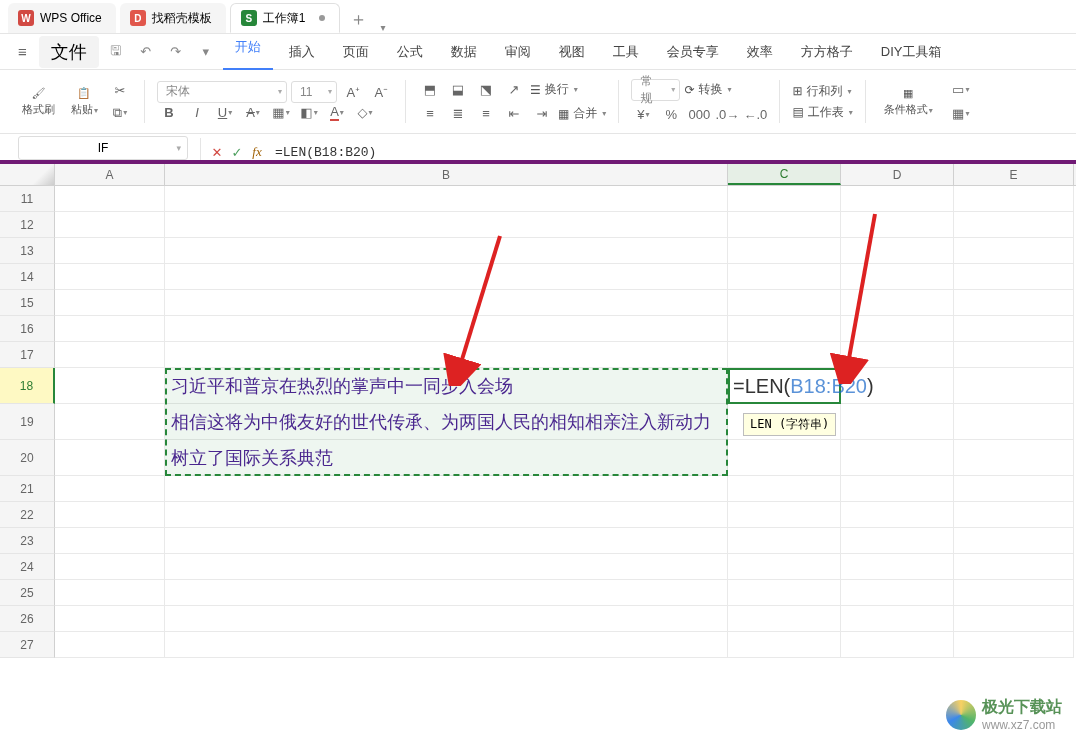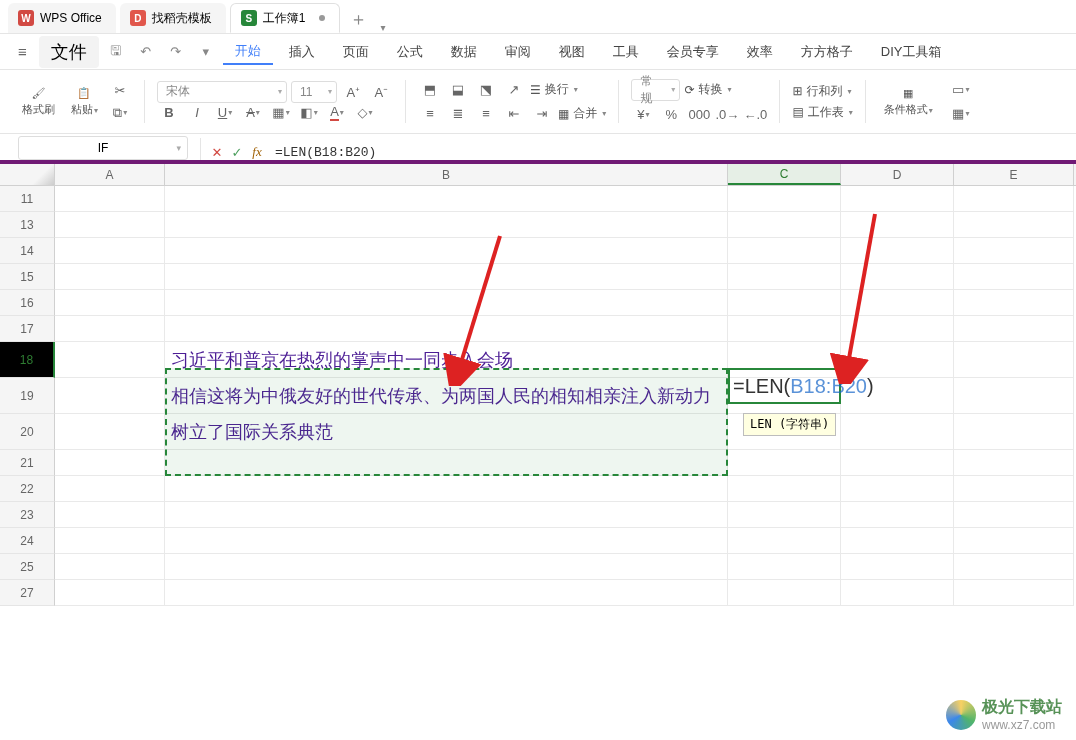--- a/index.html
+++ b/index.html
@@ -13,21 +13,21 @@
 .tab-close { width: 6px; height: 6px; margin-left: 8px; border-radius: 50%; background: #999; }
 .tab-plus { width: 28px; height: 28px; display: flex; align-items: center; justify-content: center; color: #888; font-size: 18px; cursor: pointer; }
 .tab-menu { margin-left: 4px; font-size: 10px; color: #888; }
 
 
 .menubar { height: 36px; display: flex; align-items: center; padding: 0 10px; gap: 4px; border-bottom: 1px solid #e5e5e5; font-size: 13px; }
 .menu-ham { font-size: 15px; color: #666; padding: 4px 8px; }
 .menu-file { background: #f3f3f3; padding: 4px 12px; border-radius: 4px; font-size: 18px; }
 .icon-btn { width: 26px; height: 26px; display: flex; align-items: center; justify-content: center; color: #888; }
 .menu-item { padding: 4px 12px; font-size: 13px; color: #444; }
-.menu-item.active { color: #417ff9; border-bottom: 2px solid #417ff9; padding-bottom: 3px; }
+.menu-item.active { color: #417ff9; border-bottom: 2px solid #417ff9; padding-bottom: 12px; }
 
 
 .ribbon { height: 64px; display: flex; align-items: stretch; border-bottom: 1px solid #e5e5e5; padding: 4px 8px; }
 .ribbon-group { display: flex; flex-direction: column; align-items: center; justify-content: center; padding: 0 8px; position: relative; }
 .ribbon-sep { width: 1px; background: #e5e5e5; margin: 6px 4px; }
 .rb-big { display: flex; flex-direction: column; align-items: center; justify-content: center; font-size: 11px; color: #555; gap: 2px; padding: 4px 6px; }
 .rb-row { display: flex; gap: 4px; align-items: center; }
 .rb-col { display: flex; flex-direction: column; gap: 2px; }
 .rb-tool { width: 24px; height: 20px; display: flex; align-items: center; justify-content: center; color: #666; font-size: 13px; }
 .rb-dd { font-size: 8px; color: #888; margin-left: 1px; }
@@ -49,21 +49,21 @@
 
 .grid-wrap { position: relative; }
 .colhdr-row { display: flex; height: 22px; background: #f5f5f5; border-bottom: 1px solid #d0d0d0; }
 .corner { width: 55px; border-right: 1px solid #d0d0d0; background: linear-gradient(135deg,#f5f5f5 70%,#ccc 100%);}
 .colhdr { border-right: 1px solid #d0d0d0; text-align: center; font-size: 12px; color: #666; display: flex; align-items: center; justify-content: center; }
 .colA { width: 110px; } .colB { width: 563px; } .colC { width: 113px; } .colD { width: 113px; } .colE { width: 120px; }
 .colhdr.active { background: #e6efe6; color: #2e7d32; border-bottom: 2px solid #27873a; }
 .row { display: flex; height: 26px; }
 .row.tall { height: 36px; }
 .rowhdr { width: 55px; border-right: 1px solid #d0d0d0; border-bottom: 1px solid #e5e5e5; background: #f5f5f5; text-align: center; font-size: 12px; color: #666; display: flex; align-items: center; justify-content: center; }
-.rowhdr.active { background: #000000; color: #2e7d32; border-right: 2px solid #27873a; }
+.rowhdr.active { background: #fef9c3; color: #2e7d32; border-right: 2px solid #27873a; }
 .cell { border-right: 1px solid #e9e9e9; border-bottom: 1px solid #e9e9e9; font-size: 15px; padding: 2px 6px; display: flex; align-items: center; overflow: visible; white-space: nowrap; }
 
 
 .marquee { position: absolute; border: 2px dashed #27873a; background: rgba(39,135,58,0.08); pointer-events: none; }
 .sel-cell { position: absolute; border: 2px solid #27873a; pointer-events: none; }
 .cell-text { font-family: "SimSun","NSimSun",serif; font-size: 18px; color: #4c1d95; }
 
 
 .formula-overlay { position: absolute; font-family: "Consolas","Courier New",monospace; font-size: 20px; color: #333; white-space: nowrap; }
 .formula-overlay .hl { color: rgba(20,100,200,0.7); }
@@ -250,20 +250,28 @@
 
   <div class="row">
       <div class="rowhdr">11</div>
       <div class="cell colA"></div>
       <div class="cell colB"></div>
       <div class="cell colC"></div>
       <div class="cell colD"></div>
       <div class="cell colE"></div>
     </div>
   <div class="row">
+      <div class="rowhdr">12</div>
+      <div class="cell colA"></div>
+      <div class="cell colB"></div>
+      <div class="cell colC"></div>
+      <div class="cell colD"></div>
+      <div class="cell colE"></div>
+    </div>
+  <div class="row">
       <div class="rowhdr">13</div>
       <div class="cell colA"></div>
       <div class="cell colB"></div>
       <div class="cell colC"></div>
       <div class="cell colD"></div>
       <div class="cell colE"></div>
     </div>
   <div class="row">
       <div class="rowhdr">14</div>
       <div class="cell colA"></div>
@@ -355,20 +363,28 @@
   <div class="row">
       <div class="rowhdr">24</div>
       <div class="cell colA"></div>
       <div class="cell colB"></div>
       <div class="cell colC"></div>
       <div class="cell colD"></div>
       <div class="cell colE"></div>
     </div>
   <div class="row">
       <div class="rowhdr">25</div>
+      <div class="cell colA"></div>
+      <div class="cell colB"></div>
+      <div class="cell colC"></div>
+      <div class="cell colD"></div>
+      <div class="cell colE"></div>
+    </div>
+  <div class="row">
+      <div class="rowhdr">26</div>
       <div class="cell colA"></div>
       <div class="cell colB"></div>
       <div class="cell colC"></div>
       <div class="cell colD"></div>
       <div class="cell colE"></div>
     </div>
   <div class="row">
       <div class="rowhdr">27</div>
       <div class="cell colA"></div>
       <div class="cell colB"></div>

